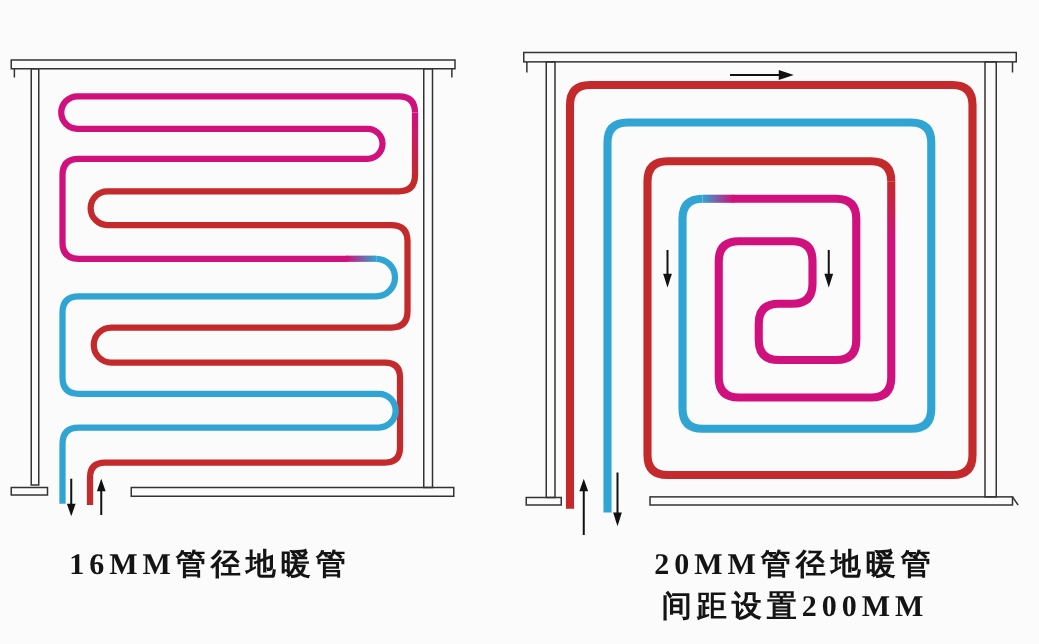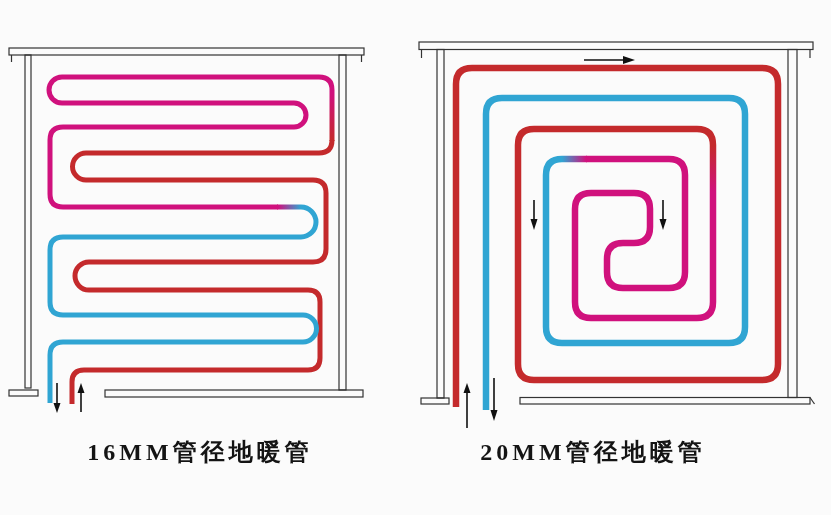--- a/index.html
+++ b/index.html
@@ -110,19 +110,20 @@
       <line x1="467" y1="428" x2="467" y2="391" stroke-width="1.6" stroke="#111111"></line>
       <polygon points="463.5,393 470.5,393 467,383" fill="#111111"></polygon>
     </g>
     <g>
       <line x1="494" y1="378" x2="494" y2="412" stroke-width="1.6" stroke="#111111"></line>
       <polygon points="490.5,410 497.5,410 494,421" fill="#111111"></polygon>
     </g>
   </g>
 </svg>
 
-<div class="caption" style="left:40px;top:435px;">
+<div class="caption" style="left:8px;top:435px;">
   <div>16MM管径地暖管</div>
 </div>
-<div class="caption" style="left:433px;top:435px;">
+<div class="caption" style="left:476px;top:435px;">
   <div>20MM管径地暖管</div>
+  <div>间距设置200MM</div>
 </div>
 </div>
 
 </body></html>

